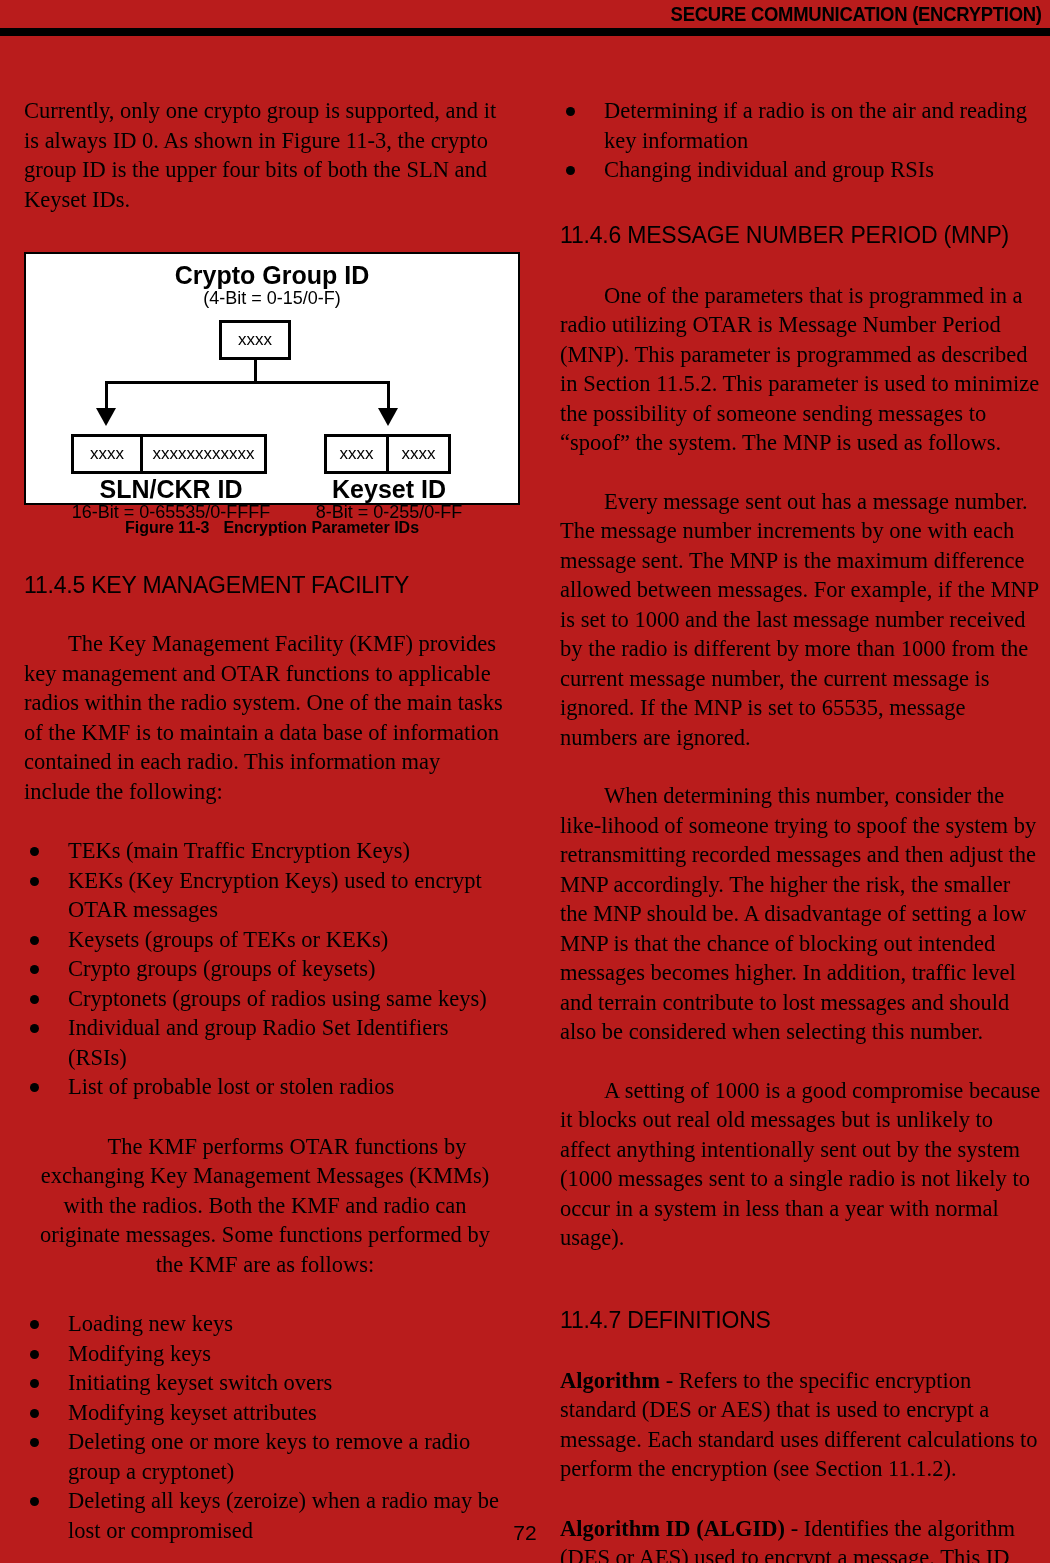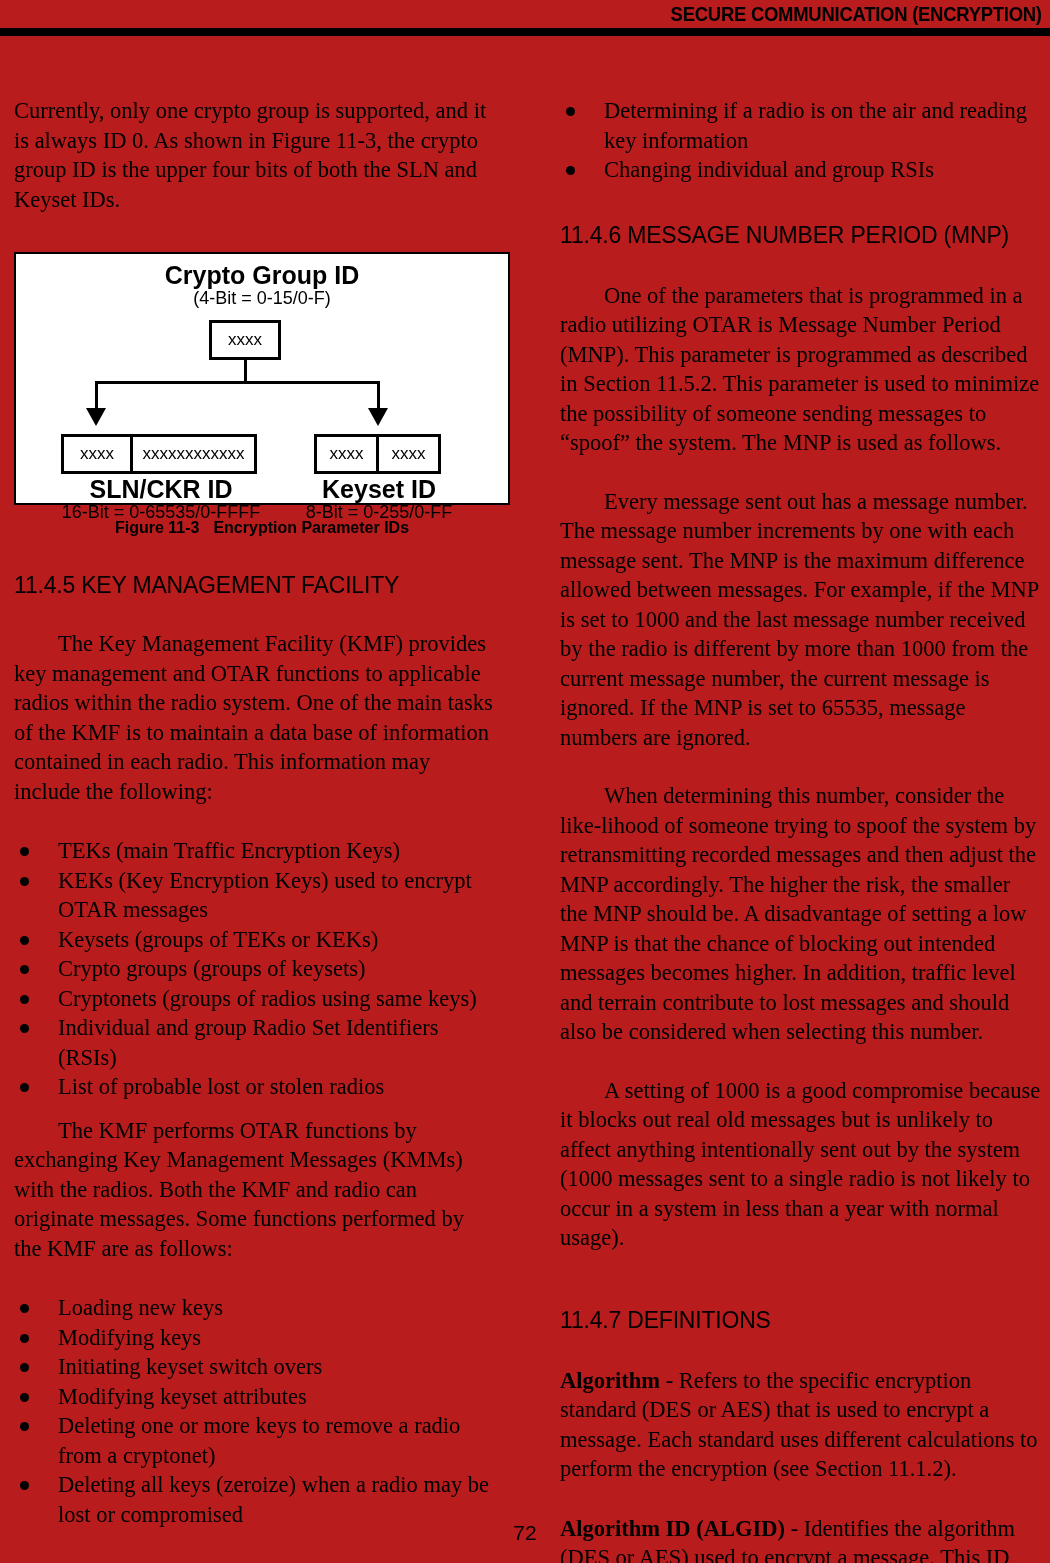--- a/index.html
+++ b/index.html
@@ -45,21 +45,21 @@
     top: 96px;
     left: 8px;
     width: 1034px;
     height: 1380px;
   }
   .col {
     position: absolute;
     top: 0;
     width: 482px;
   }
-  .col-left  { left: 6px; }
+  .col-left  { left: 16px; }
   .col-right { left: 552px; }
 
   p.body {
     margin: 0 0 0 0;
     font-size: 22.5px;
     line-height: 29.5px;
     text-align: left;
   }
   p.body + p.body { margin-top: 29px; }
   p.indent { text-indent: 44px; }
@@ -253,28 +253,28 @@
       <ul class="bullets gap-before">
         <li>TEKs (main Traffic Encryption Keys)</li>
         <li>KEKs (Key Encryption Keys) used to encrypt OTAR messages</li>
         <li>Keysets (groups of TEKs or KEKs)</li>
         <li>Crypto groups (groups of keysets)</li>
         <li>Cryptonets (groups of radios using same keys)</li>
         <li>Individual and group Radio Set Identifiers (RSIs)</li>
         <li>List of probable lost or stolen radios</li>
       </ul>
 
-      <p class="body indent" style="margin-top:14px;">The KMF performs OTAR functions by exchanging Key Management Messages (KMMs) with the radios. Both the KMF and radio can originate messages. Some functions performed by the KMF are as follows:</p>
+      <p class="body indent" style="margin-top:30px;text-align:center;">The KMF performs OTAR functions by exchanging Key Management Messages (KMMs) with the radios. Both the KMF and radio can originate messages. Some functions performed by the KMF are as follows:</p>
 
       <ul class="bullets gap-before">
         <li>Loading new keys</li>
         <li>Modifying keys</li>
         <li>Initiating keyset switch overs</li>
         <li>Modifying keyset attributes</li>
-        <li>Deleting one or more keys to remove a radio from a cryptonet)</li>
+        <li>Deleting one or more keys to remove a radio group a cryptonet)</li>
         <li>Deleting all keys (zeroize) when a radio may be lost or compromised</li>
       </ul>
 
     </div>
 
     <div class="col col-right">
 
       <ul class="bullets">
         <li>Determining if a radio is on the air and reading key information</li>
         <li>Changing individual and group RSIs</li>

